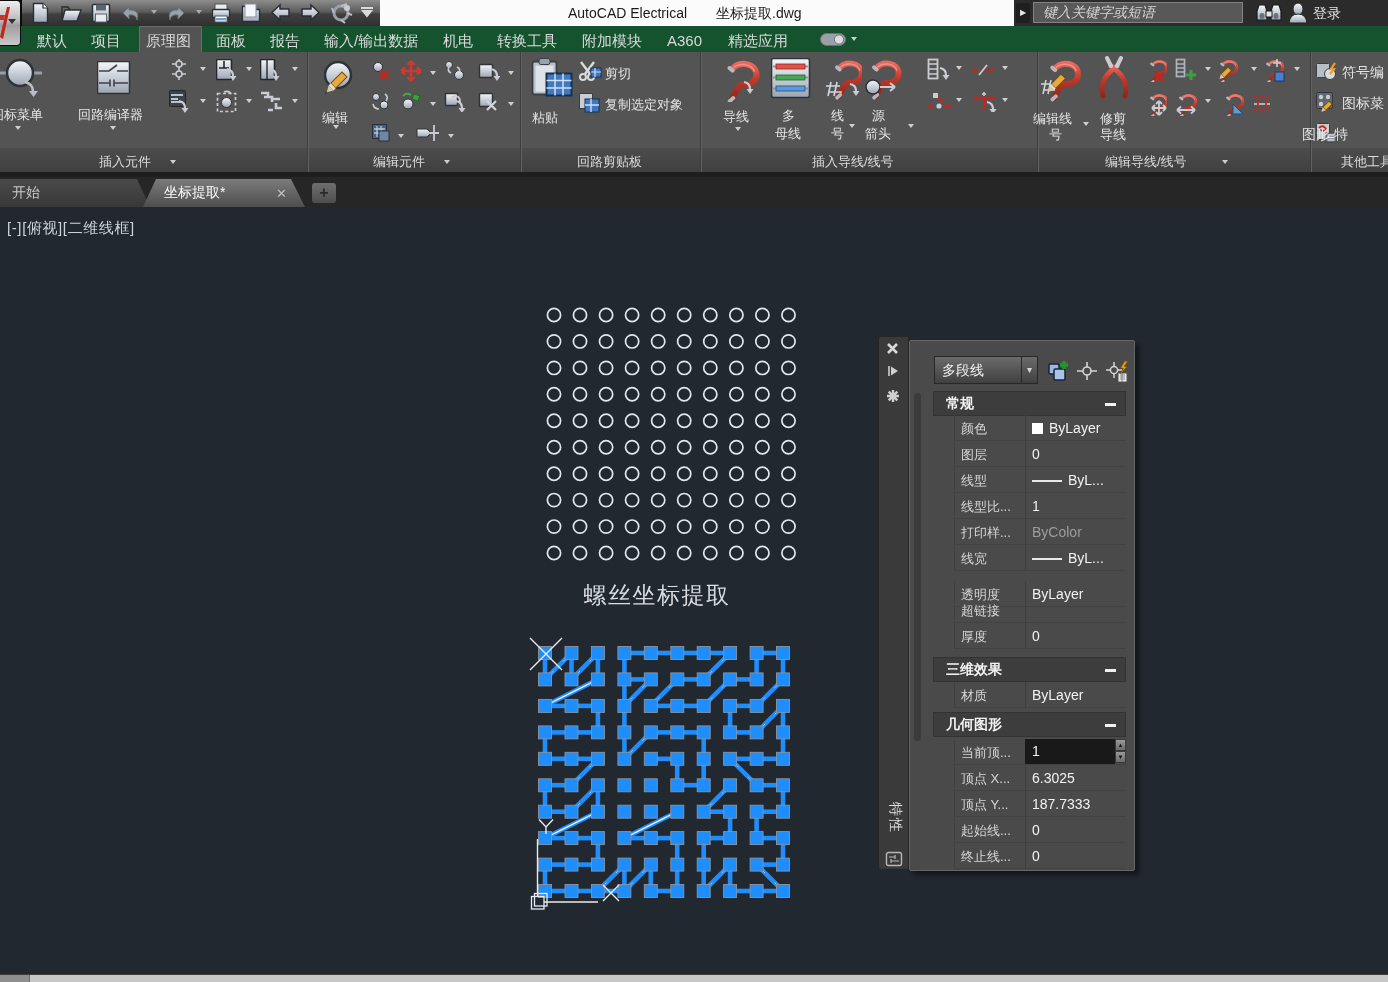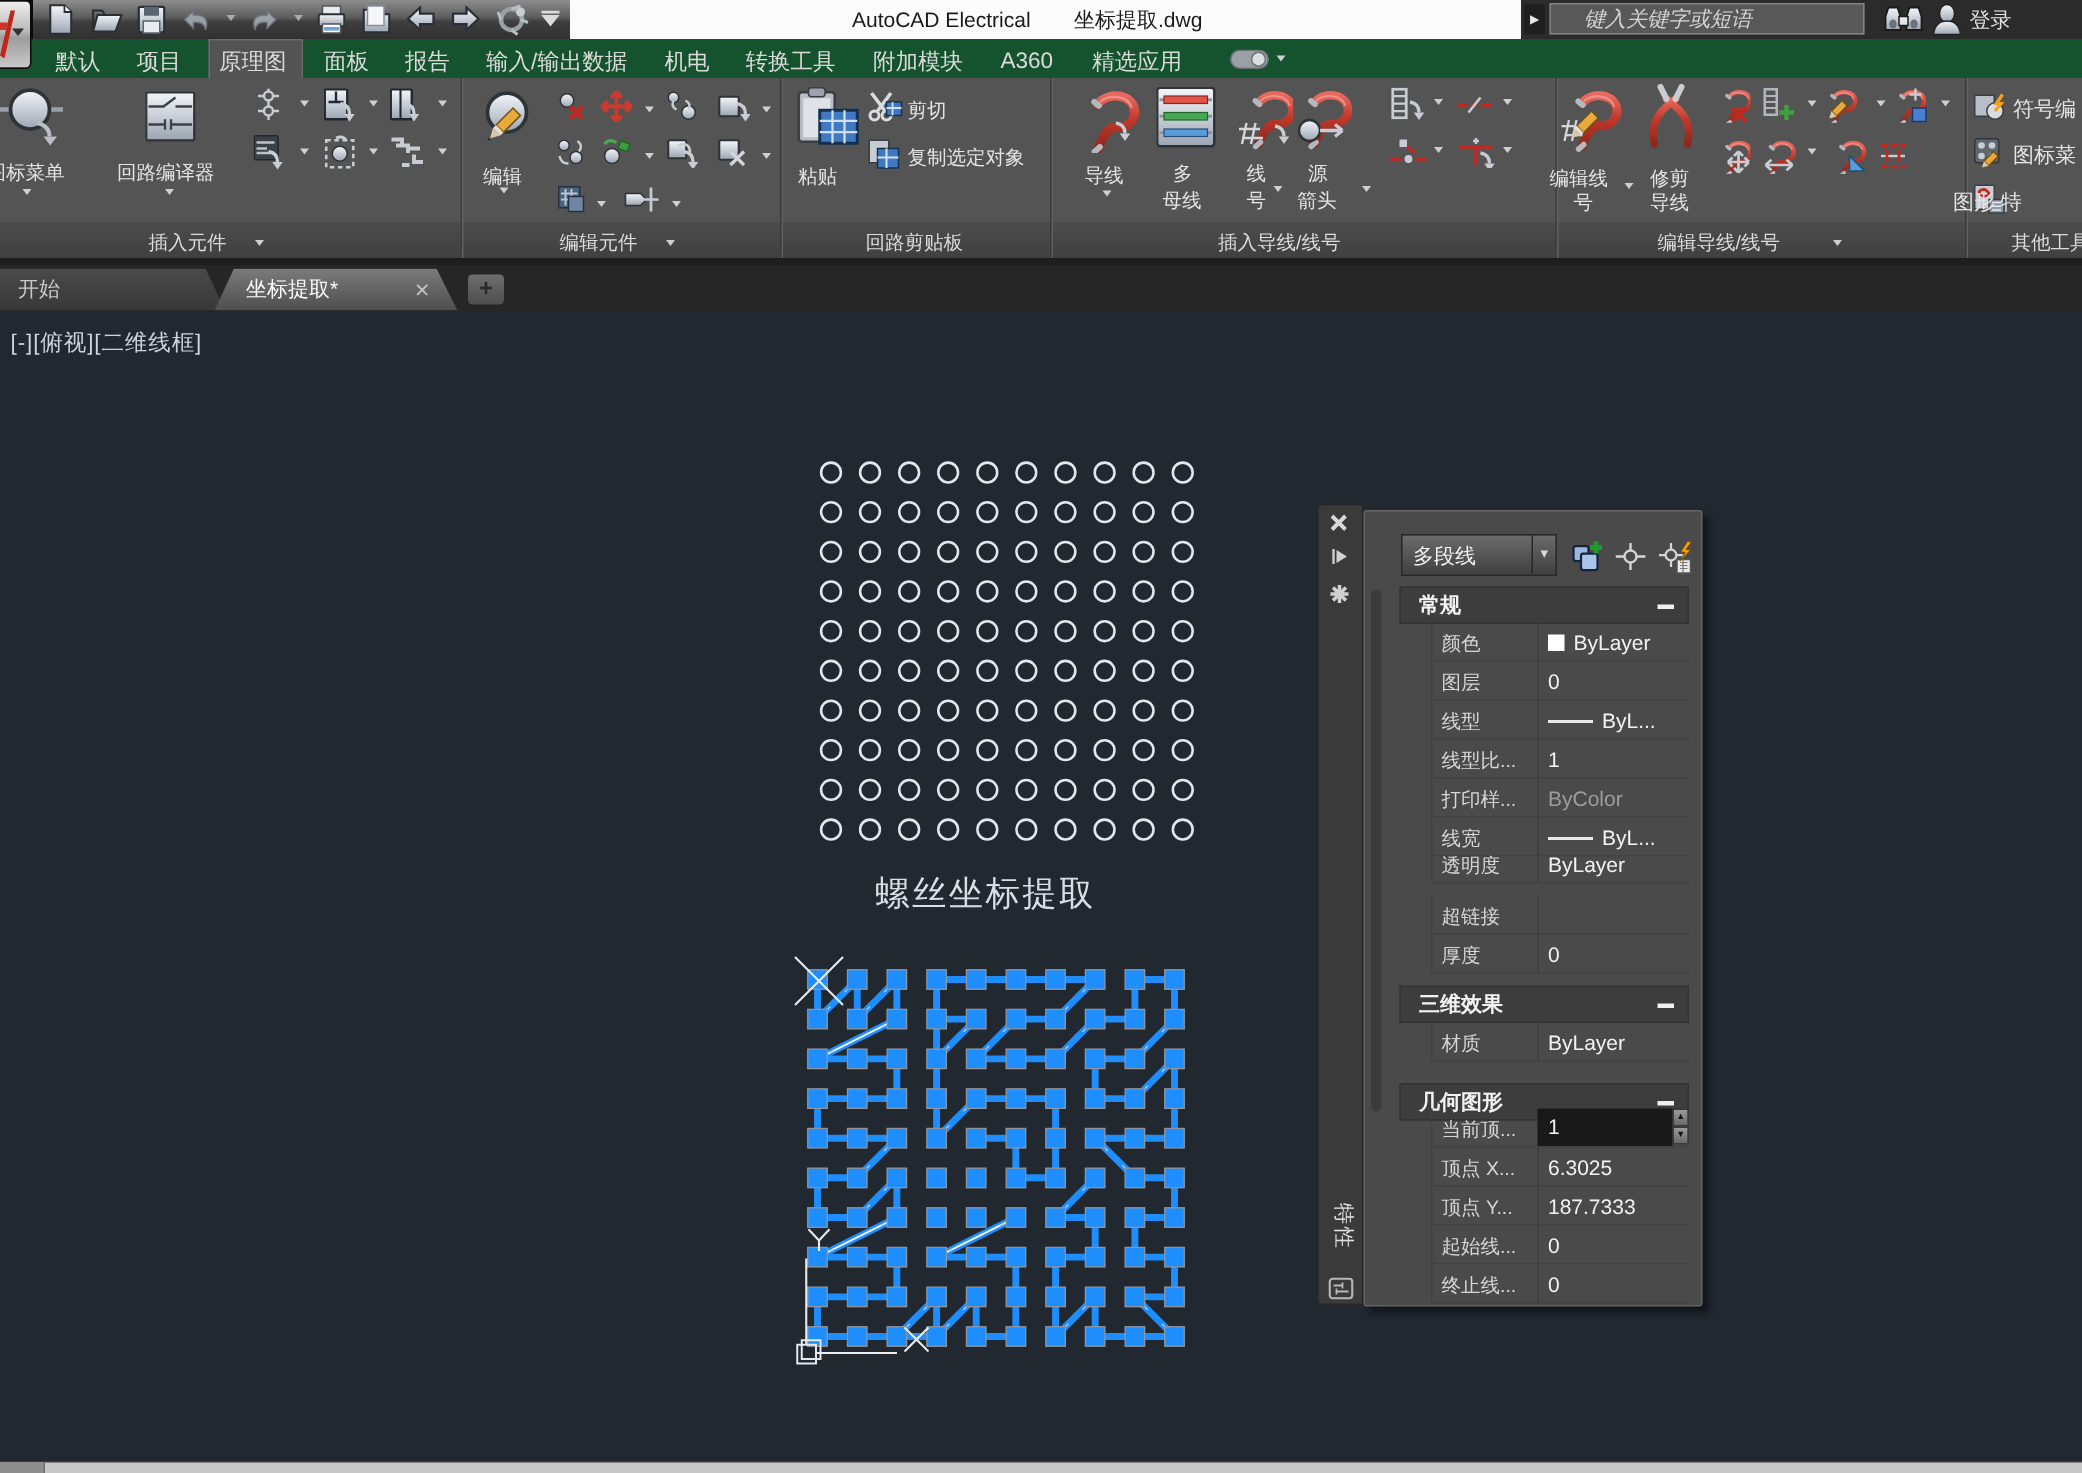--- a/index.html
+++ b/index.html
@@ -6,21 +6,21 @@
 
 #titlebar{position:absolute;left:0;top:0;width:1388px;height:26px;background:#0a0a0a}
 #appbtn{position:absolute;left:-27px;top:0;width:48px;height:46px;border:1px solid #0c0c0c;border-radius:4px;
  background:linear-gradient(#efefef,#b9b9b9 45%,#9d9d9d 55%,#c9c9c9);z-index:60}
 #qat{position:absolute;left:22px;top:0;width:358px;height:26px;
  background:linear-gradient(#8d8d8d,#5c5c5c 45%,#3f3f3f 55%,#303030)}
 #titlewhite{position:absolute;left:380px;top:0;width:748px;height:26px;background:#fbfbfb}
 #titlewhite span{position:absolute;top:5px;font-size:14px;color:#1a1a1a}
 #titleright{position:absolute;left:1014px;top:0;width:374px;height:26px;background:#2b2b2b}
 #searchbox{position:absolute;left:1033px;top:2px;width:210px;height:21px;background:#585858;
- border:1px solid #838383;color:#d4d4d4;font-style:italic;font-size:14px;line-height:19px;padding-left:22px}
+ border:1px solid #838383;color:#d4d4d4;font-style:italic;font-size:14px;line-height:19px;padding-left:9px}
 
 #rtabs{position:absolute;left:0;top:26px;width:1388px;height:26px;background:#14532d}
 #rtabs span{position:absolute;top:6px;font-size:15px;color:#dadada;white-space:nowrap}
 #activetab{position:absolute;left:139px;top:0px;width:63px;height:26px;background:#535353;
  border:1px solid #6b6b6b;border-bottom:none}
 
 #ribbon{position:absolute;left:0;top:52px;width:1388px;height:120px;background:#545454}
 #rlabels{position:absolute;left:0;top:96px;width:1388px;height:24px;
  background:linear-gradient(#4c4c4c,#404040)}
 #ribbon .sep{position:absolute;top:0;width:1px;height:120px;background:#3c3c3c;box-shadow:1px 0 0 #626262}
@@ -1006,41 +1006,41 @@
         <div class="pal-v">1</div>
       </div>
       <div class="pal-r" style="top:178px">
         <div class="pal-l">打印样...</div>
         <div class="pal-v"><span style="color:#9c9c9c">ByColor</span></div>
       </div>
       <div class="pal-r" style="top:204px">
         <div class="pal-l">线宽</div>
         <div class="pal-v"><span class="lin"></span>ByL...</div>
       </div>
-      <div class="pal-r" style="top:222px">
+      <div class="pal-r" style="top:240px">
         <div class="pal-l">透明度</div>
         <div class="pal-v">ByLayer</div>
       </div>
       <div class="pal-r" style="top:256px">
         <div class="pal-l">超链接</div>
         <div class="pal-v"></div>
       </div>
       <div class="pal-r" style="top:282px">
         <div class="pal-l">厚度</div>
         <div class="pal-v">0</div>
       </div>
       <div class="pal-h" style="top:316px">
         <span>三维效果</span>
         <div class="pal-min"></div>
       </div>
       <div class="pal-r" style="top:341px">
         <div class="pal-l">材质</div>
         <div class="pal-v">ByLayer</div>
       </div>
-      <div class="pal-h" style="top:381px">
+      <div class="pal-h" style="top:371px">
         <span>几何图形</span>
         <div class="pal-min"></div>
       </div>
       <div class="pal-r" style="top:398px">
         <div class="pal-l">当前顶...</div>
         <div class="pal-in">1</div>
         <div class="pal-sp">
           <div class="pal-spb">▲</div>
           <div class="pal-spb">▼</div>
         </div>

